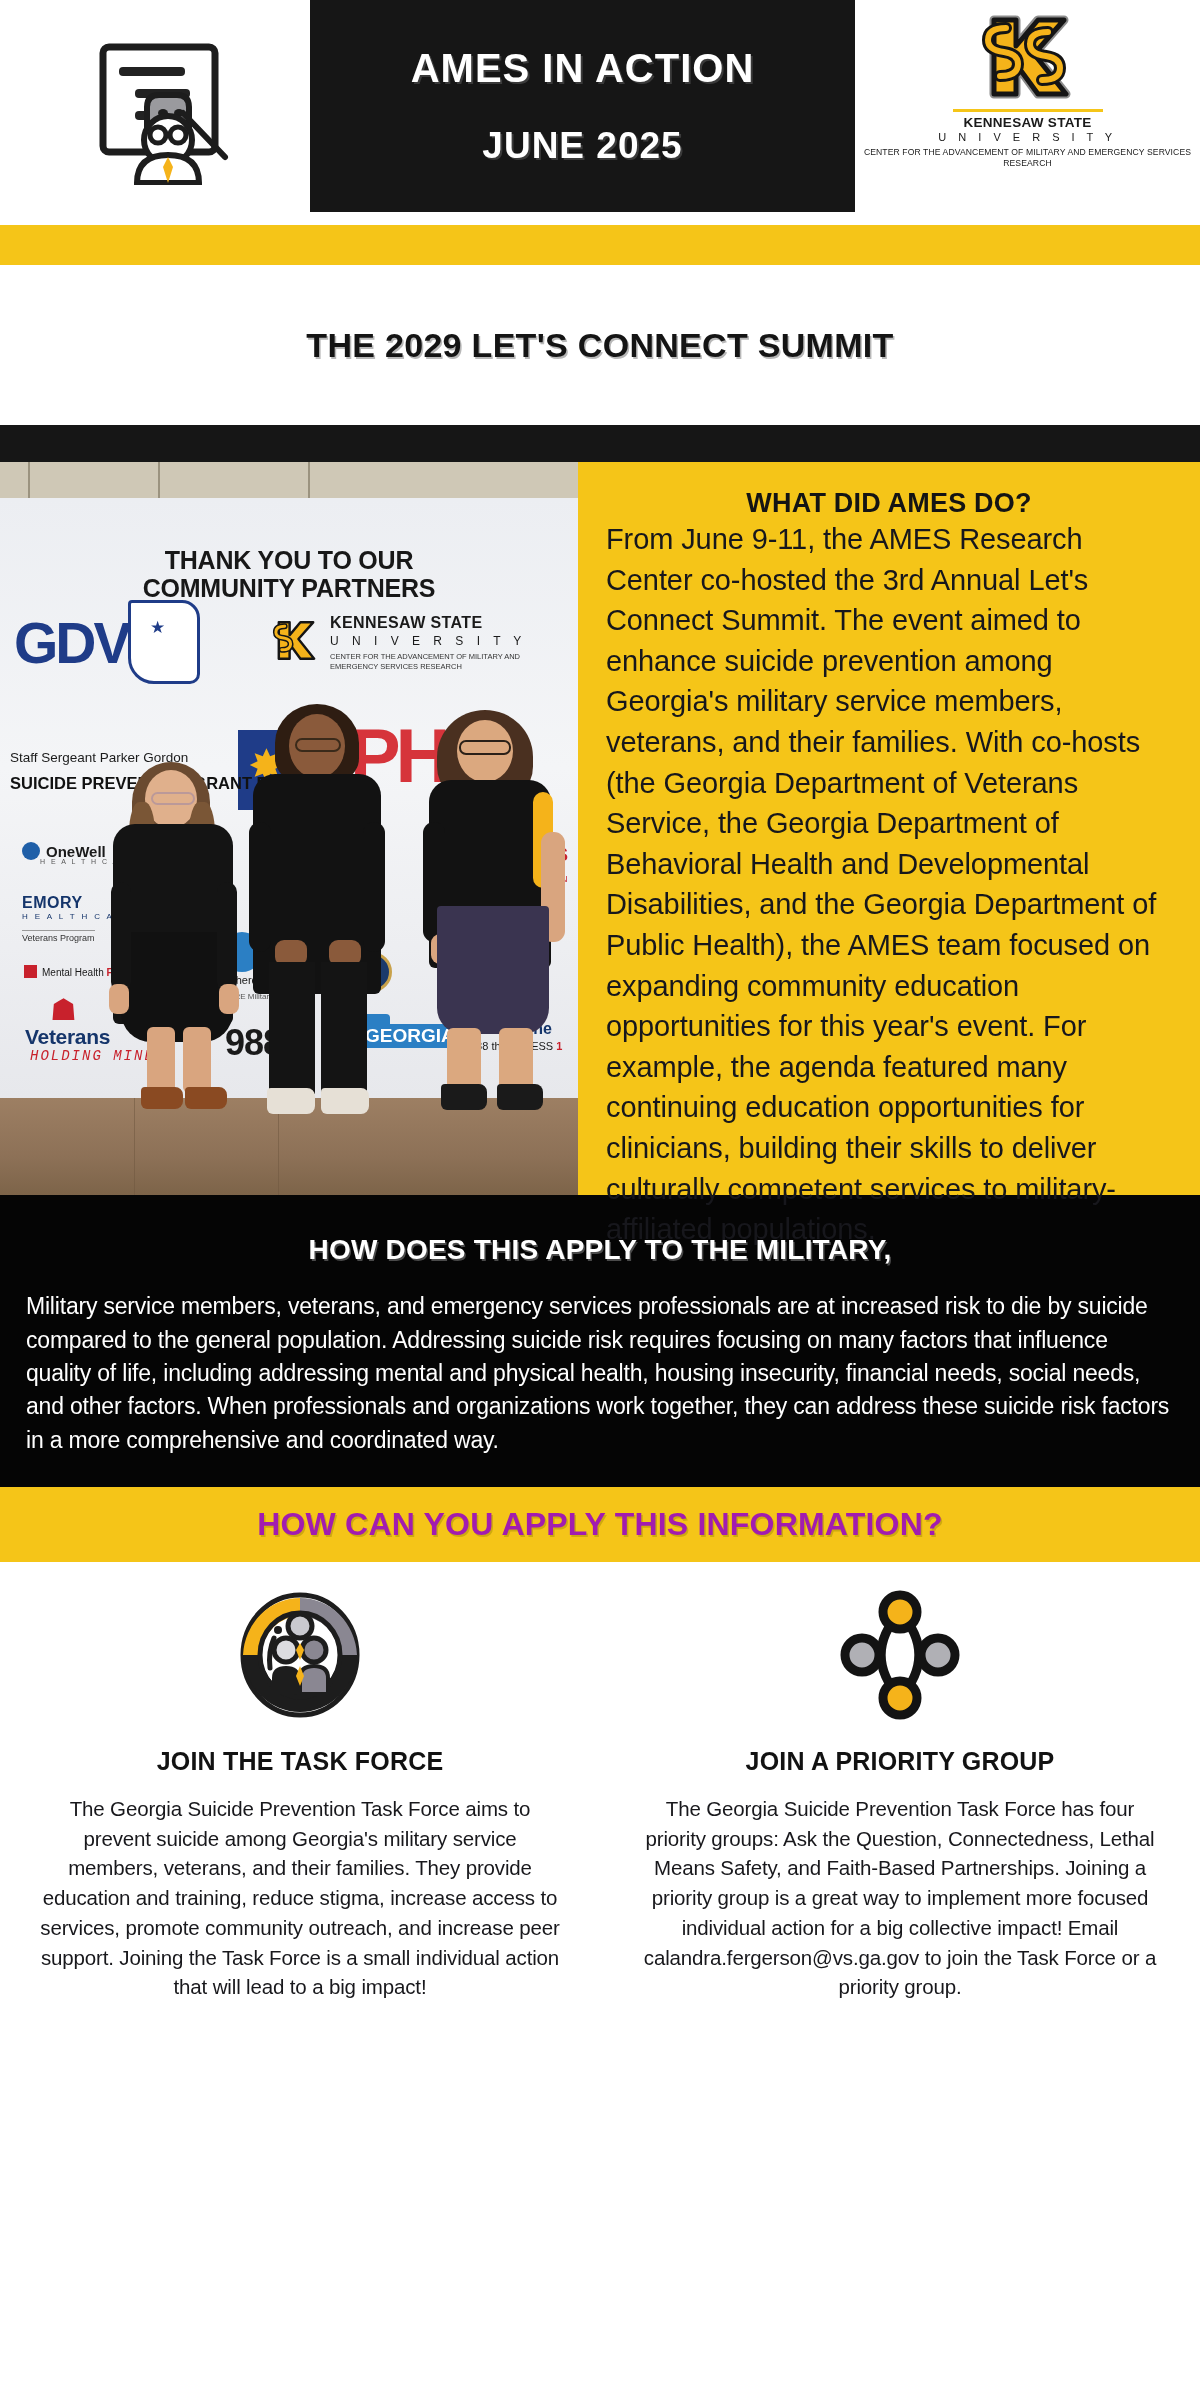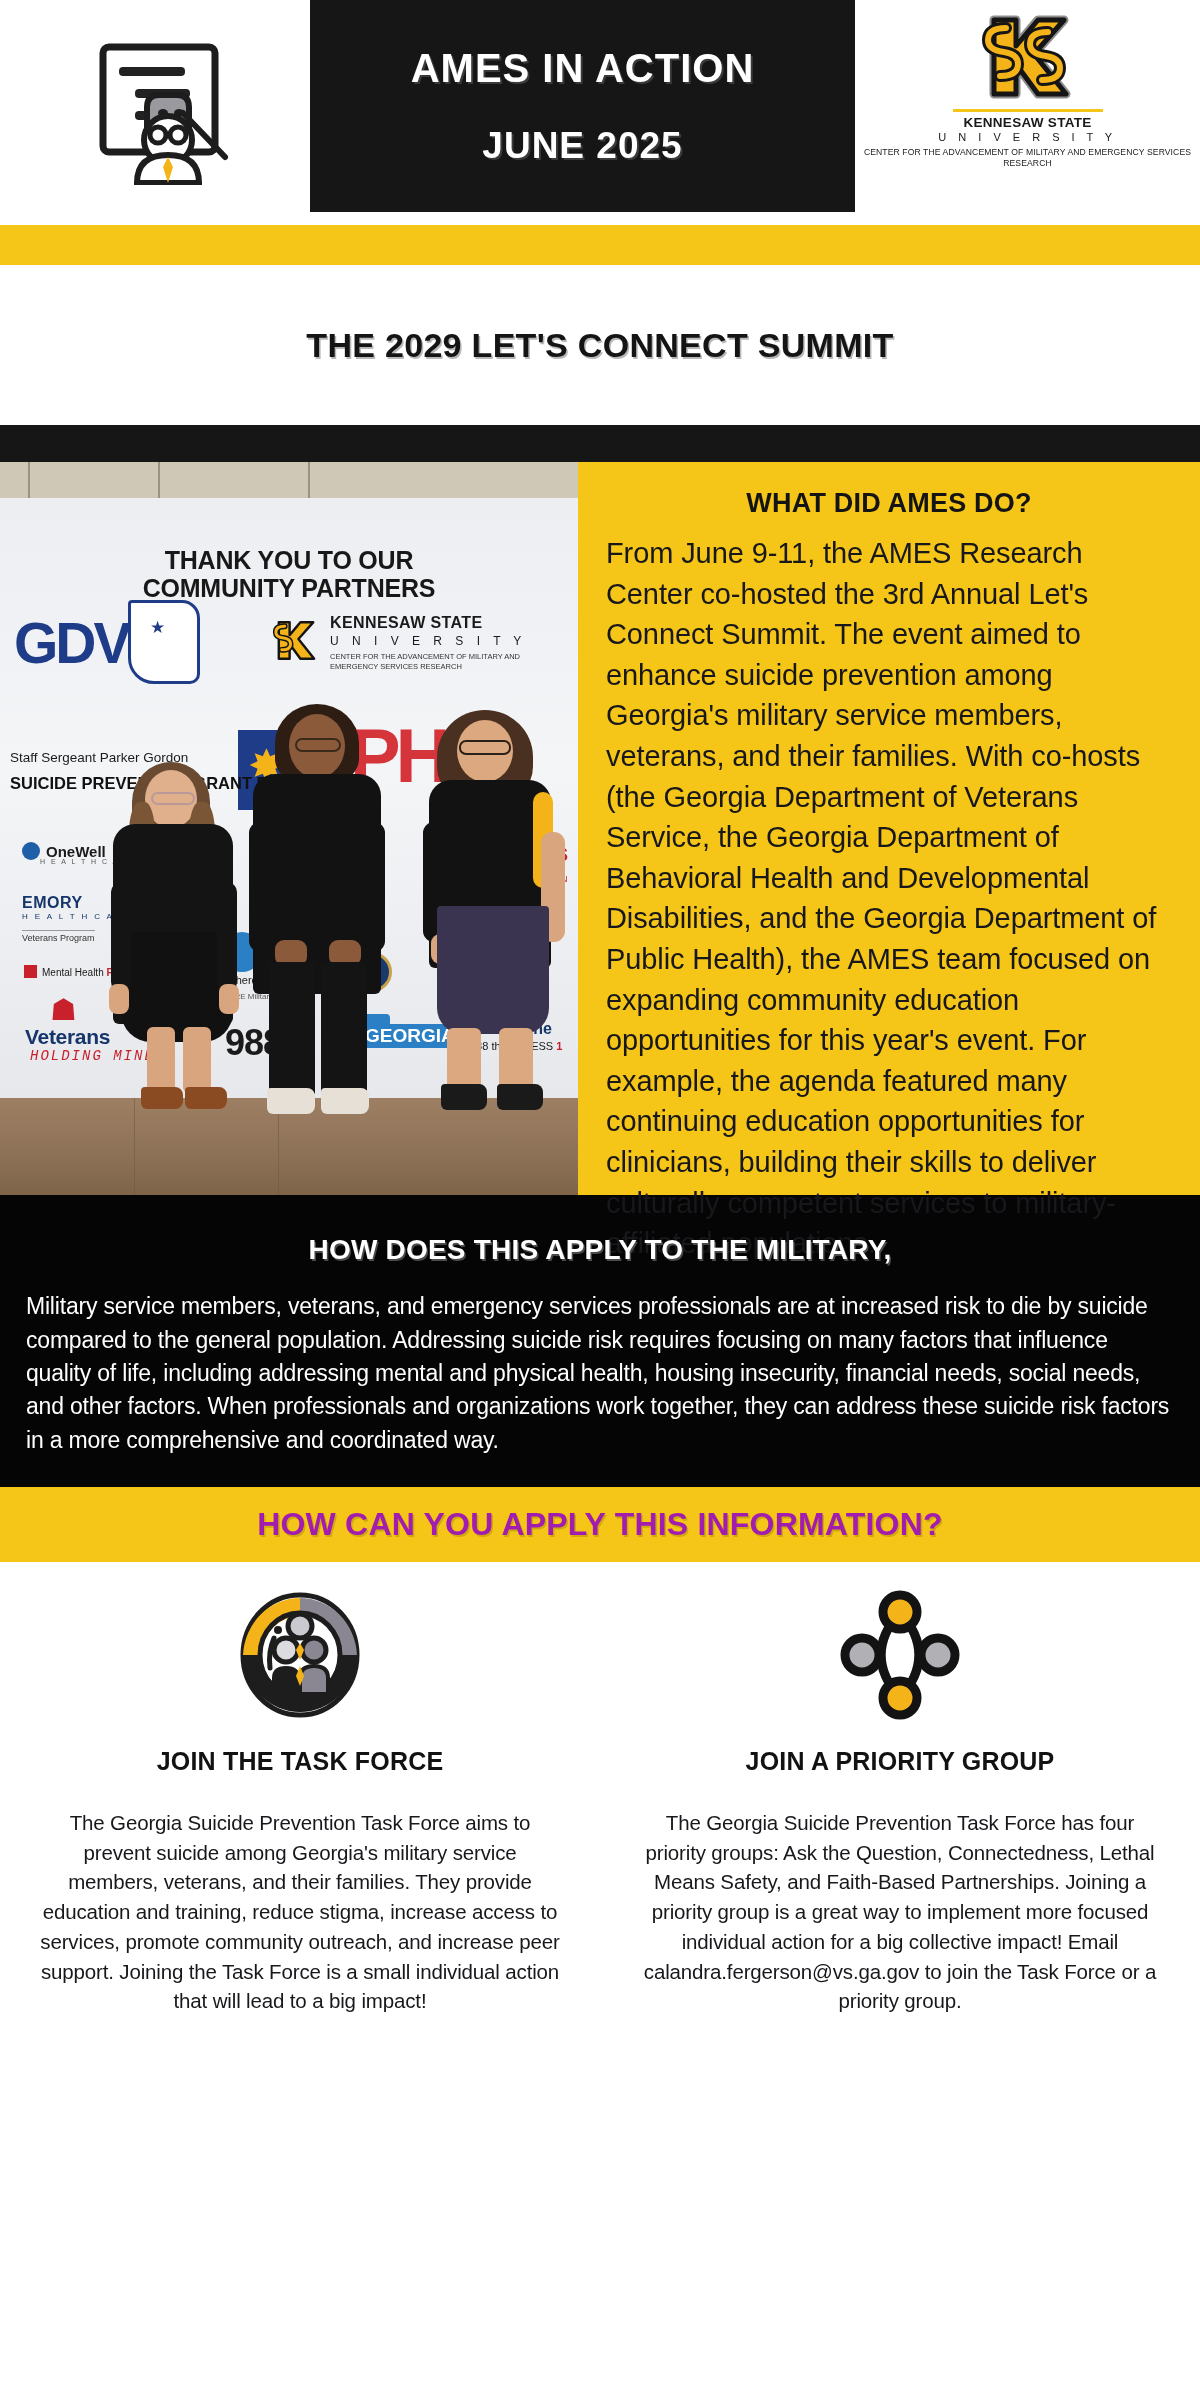--- a/index.html
+++ b/index.html
@@ -69,21 +69,21 @@
 
   
   .row-photo { width:1200px; height:733px; display:flex; background:#fff; }
   .photo-col { width:578px; height:733px; position:relative; overflow:hidden; background:#d8d4c8;padding-left:17px; }
   .yellow-col {
     width:622px; height:733px; background:#f5c518;
     padding:26px 28px 10px 28px;
   }
   .yellow-heading {
     font-size:27px; font-weight:bold; text-align:center; color:#141414;
-    letter-spacing:0.2px; margin-bottom:14px;
+    letter-spacing:0.2px; 
   }
   .yellow-body {
     font-size:29px; line-height:1.40; color:#17171c; letter-spacing:-0.1px;
   }
 
   
   .ph-ceiling { position:absolute; left:0; top:0; width:578px; height:36px; background:#cfc8b6; }
   .ph-ceil-line { position:absolute; top:0; width:2px; height:36px; background:#9b937f; }
   .ph-banner {
     position:absolute; left:0; top:36px; width:578px; height:600px;
@@ -186,21 +186,21 @@
     font-size:32px; font-weight:bold; color:#a21caf; letter-spacing:0.2px;
     text-shadow:1.5px 1.5px 0 #cfa90f;
   }
 
   
   .cols { width:1200px; display:flex; padding-top:28px; }
   .col { width:600px; display:flex; flex-direction:column; align-items:center; padding:0 36px; }
   .col-icon { height:135px; display:flex; align-items:center; justify-content:center; }
   .col-title {
     font-size:25px; font-weight:bold; color:#121212; letter-spacing:0.2px;
-    margin-top:22px; margin-bottom:32px; text-align:right;
+    margin-top:22px; margin-bottom:18px; text-align:right;
   }
   .col-body {
     font-size:20.5px; line-height:1.45; text-align:center; color:#18181c;
     letter-spacing:-0.15px;
   }
   .col-left .col-body { padding:0 4px; }
 </style>
 </head>
 <body>
 

